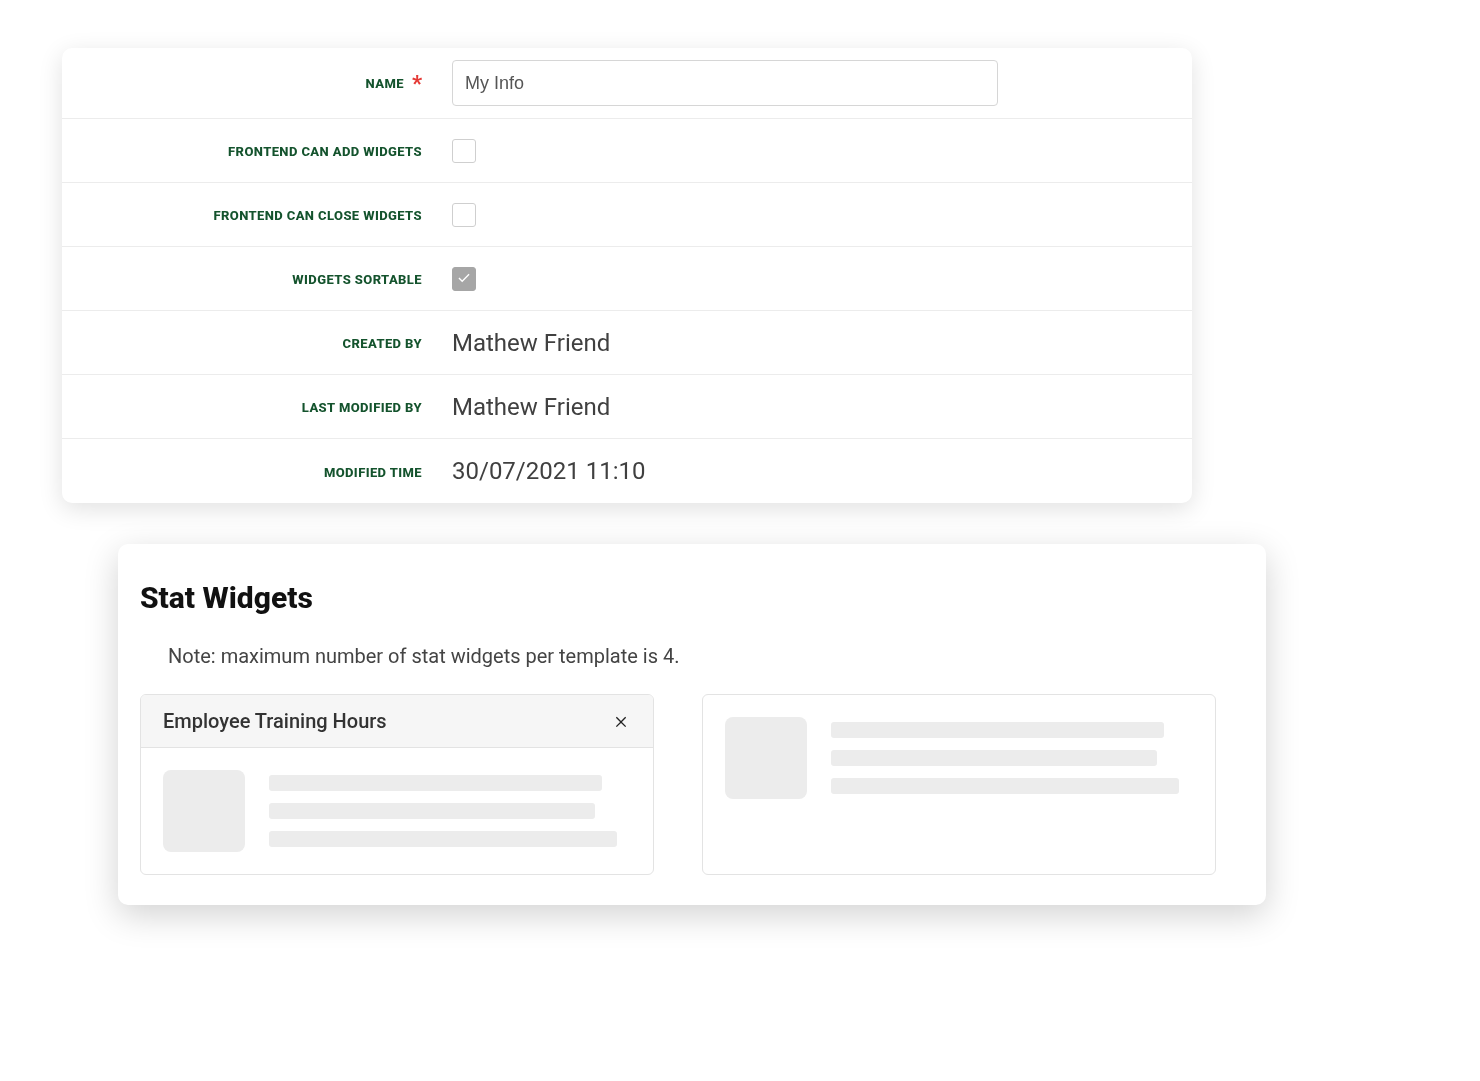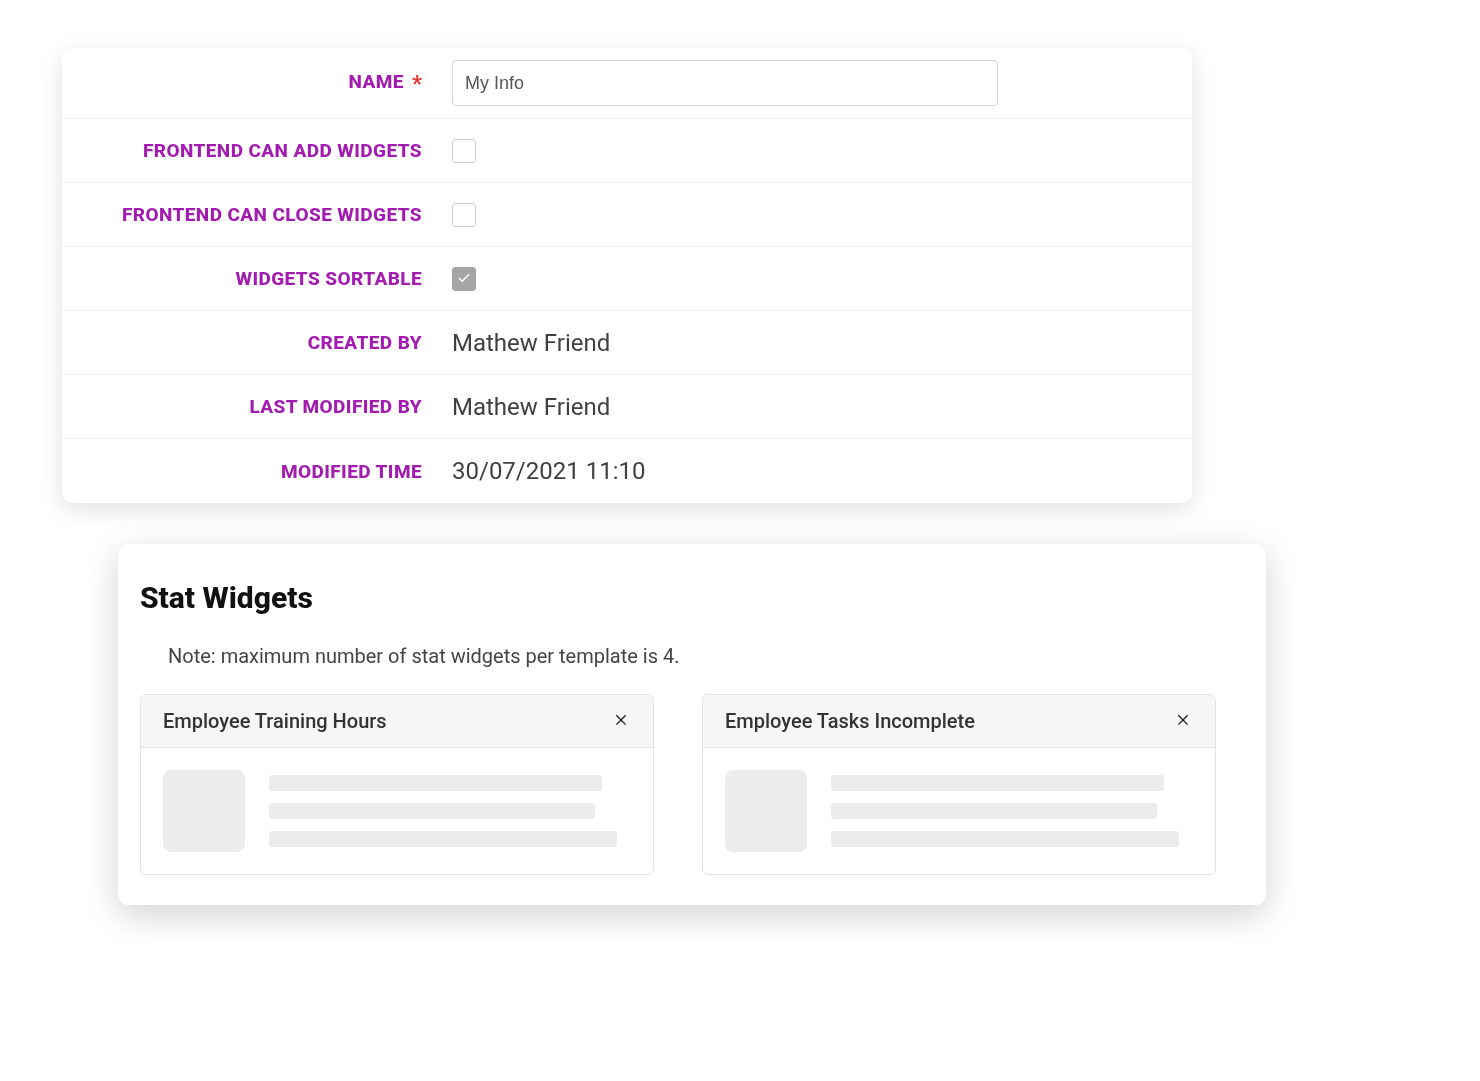--- a/index.html
+++ b/index.html
@@ -31,23 +31,23 @@
   }
   .form-row:last-child { border-bottom: none; }
 
   .label-cell {
     flex: 0 0 378px;
     text-align: right;
     padding-right: 18px;
   }
   .label-text {
     font-weight: 800;
-    font-size: 19px;
+    font-size: 13px;
     letter-spacing: 0.4px;
-    color: #a21caf;
+    color: #14532d;
     text-transform: uppercase;
   }
   .required-star {
     color: #e53935;
     font-size: 22px;
     font-weight: 800;
     margin-left: 4px;
     vertical-align: middle;
   }
 
@@ -120,20 +120,21 @@
   }
   .stat-card {
     flex: 0 0 514px;
     border: 1px solid #e3e3e3;
     border-radius: 6px;
     overflow: hidden;
     background: #ffffff;
   }
   .card-header {
     display: flex;
+    align-items: center;
     justify-content: space-between;
     padding: 14px 22px;
     background: #f6f6f6;
     border-bottom: 1px solid #e3e3e3;
   }
   .card-title {
     font-size: 20px;
     color: #333333;
     font-weight: 500;
   }
@@ -273,28 +274,20 @@
         <div class="skeleton-square"></div>
         <div class="skeleton-lines">
           <div class="skeleton-line w90"></div>
           <div class="skeleton-line w88"></div>
           <div class="skeleton-line w95"></div>
         </div>
       </div>
     </div>
 
     <div class="stat-card">
-      <div class="card-header">
-        <span class="card-title">Employee Tasks Incomplete</span>
-        <span class="close-btn">
-          <svg viewBox="0 0 24 24" width="16" height="16">
-              <path fill="currentColor" d="M18.3 5.71L12 12.01l-6.3-6.3L4.29 7.12l6.3 6.3-6.3 6.3 1.41 1.41 6.3-6.3 6.3 6.3 1.41-1.41-6.3-6.3 6.3-6.3z"></path>
-            </svg>
-        </span>
-      </div>
       <div class="card-body">
         <div class="skeleton-square"></div>
         <div class="skeleton-lines">
           <div class="skeleton-line w90"></div>
           <div class="skeleton-line w88"></div>
           <div class="skeleton-line w95"></div>
         </div>
       </div>
     </div>
 

